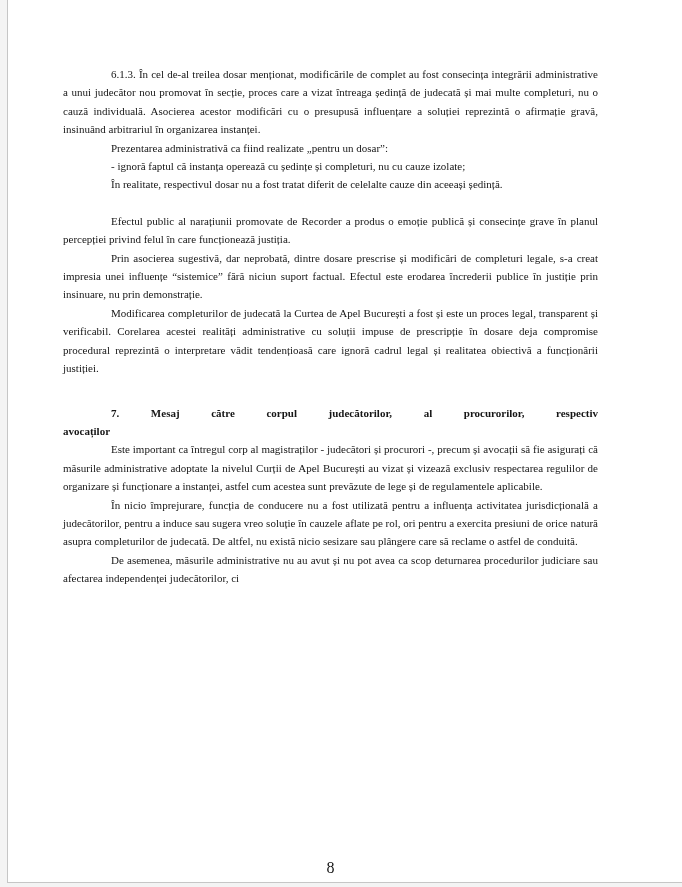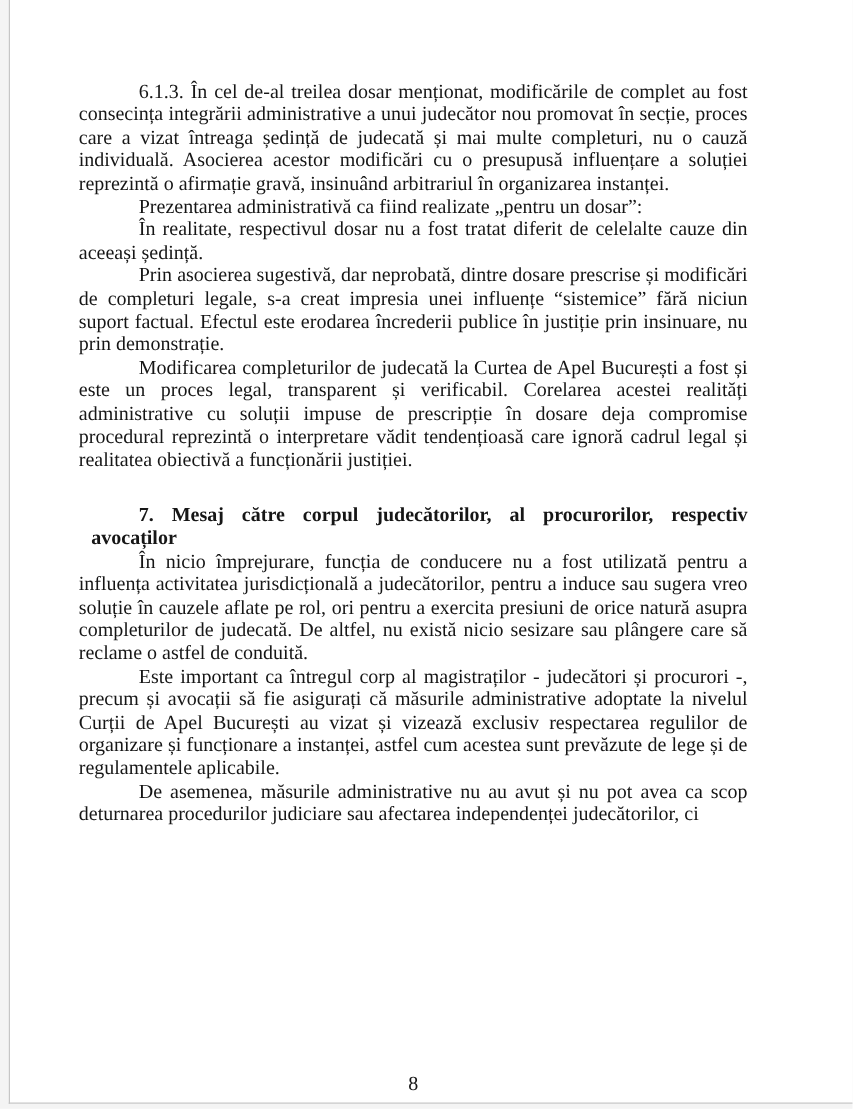--- a/index.html
+++ b/index.html
@@ -24,21 +24,21 @@
     background: #ffffff;
     border-left: 1px solid #c6c6c6;
     border-bottom: 1px solid #c6c6c6;
   }
   .content {
     position: absolute;
     left: 55px;
     top: 65px;
     width: 535px;
     color: #161616;
-    font-size: 16px;
+    font-size: 11px;
     line-height: 18.4px;
     text-align: justify;
   }
   .para {
     margin: 0;
     text-indent: 48px;
   }
   .para.gap-before {
     margin-top: 18px;
   }
@@ -49,45 +49,46 @@
     margin-top: 26px;
   }
   .heading-line1 {
     display: block;
     text-align: justify;
     text-align-last: justify;
   }
   .heading-line2 {
     display: block;
     text-indent: 0;
-    margin-left: 10px;
   }
   .footer {
     position: absolute;
     left: 55px;
     top: 859px;
     width: 535px;
     text-align: center;
     color: #161616;
     font-size: 16px;
     line-height: 18.4px;
   }
 </style>
 </head>
 <body>
 
 <div class="page">
   <div class="content" id="doc-content">
       <p class="para">6.1.3. În cel de-al treilea dosar menționat, modificările de complet au fost consecința integrării administrative a unui judecător nou promovat în secție, proces care a vizat întreaga ședință de judecată și mai multe completuri, nu o cauză individuală. Asocierea acestor modificări cu o presupusă influențare a soluției reprezintă o afirmație gravă, insinuând arbitrariul în organizarea instanței.</p>
       <p class="para">Prezentarea administrativă ca fiind realizate „pentru un dosar”:</p>
+      <p class="para">- ignoră faptul că instanța operează cu ședințe și completuri, nu cu cauze izolate;</p>
       <p class="para">În realitate, respectivul dosar nu a fost tratat diferit de celelalte cauze din aceeași ședință.</p>
+      <p class="para gap-before">Efectul public al narațiunii promovate de Recorder a produs o emoție publică și consecințe grave în planul percepției privind felul în care funcționează justiția.</p>
       <p class="para">Prin asocierea sugestivă, dar neprobată, dintre dosare prescrise și modificări de completuri legale, s-a creat impresia unei influențe “sistemice” fără niciun suport factual. Efectul este erodarea încrederii publice în justiție prin insinuare, nu prin demonstrație.</p>
       <p class="para">Modificarea completurilor de judecată la Curtea de Apel București a fost și este un proces legal, transparent și verificabil. Corelarea acestei realități administrative cu soluții impuse de prescripție în dosare deja compromise procedural reprezintă o interpretare vădit tendențioasă care ignoră cadrul legal și realitatea obiectivă a funcționării justiției.</p>
       <p class="para heading gap-before">
         <span class="heading-line1">7. Mesaj către corpul judecătorilor, al procurorilor, respectiv</span>
         <span class="heading-line2">avocaților</span>
       </p>
+      <p class="para">Este important ca întregul corp al magistraților - judecători și procurori -, precum și avocații să fie asigurați că măsurile administrative adoptate la nivelul Curții de Apel București au vizat și vizează exclusiv respectarea regulilor de organizare și funcționare a instanței, astfel cum acestea sunt prevăzute de lege și de regulamentele aplicabile.</p>
       <p class="para">În nicio împrejurare, funcția de conducere nu a fost utilizată pentru a influența activitatea jurisdicțională a judecătorilor, pentru a induce sau sugera vreo soluție în cauzele aflate pe rol, ori pentru a exercita presiuni de orice natură asupra completurilor de judecată. De altfel, nu există nicio sesizare sau plângere care să reclame o astfel de conduită.</p>
-      <p class="para">Este important ca întregul corp al magistraților - judecători și procurori -, precum și avocații să fie asigurați că măsurile administrative adoptate la nivelul Curții de Apel București au vizat și vizează exclusiv respectarea regulilor de organizare și funcționare a instanței, astfel cum acestea sunt prevăzute de lege și de regulamentele aplicabile.</p>
       <p class="para">De asemenea, măsurile administrative nu au avut și nu pot avea ca scop deturnarea procedurilor judiciare sau afectarea independenței judecătorilor, ci</p>
     </div>
   <div class="footer">8</div>
 </div>
 
 </body></html>

